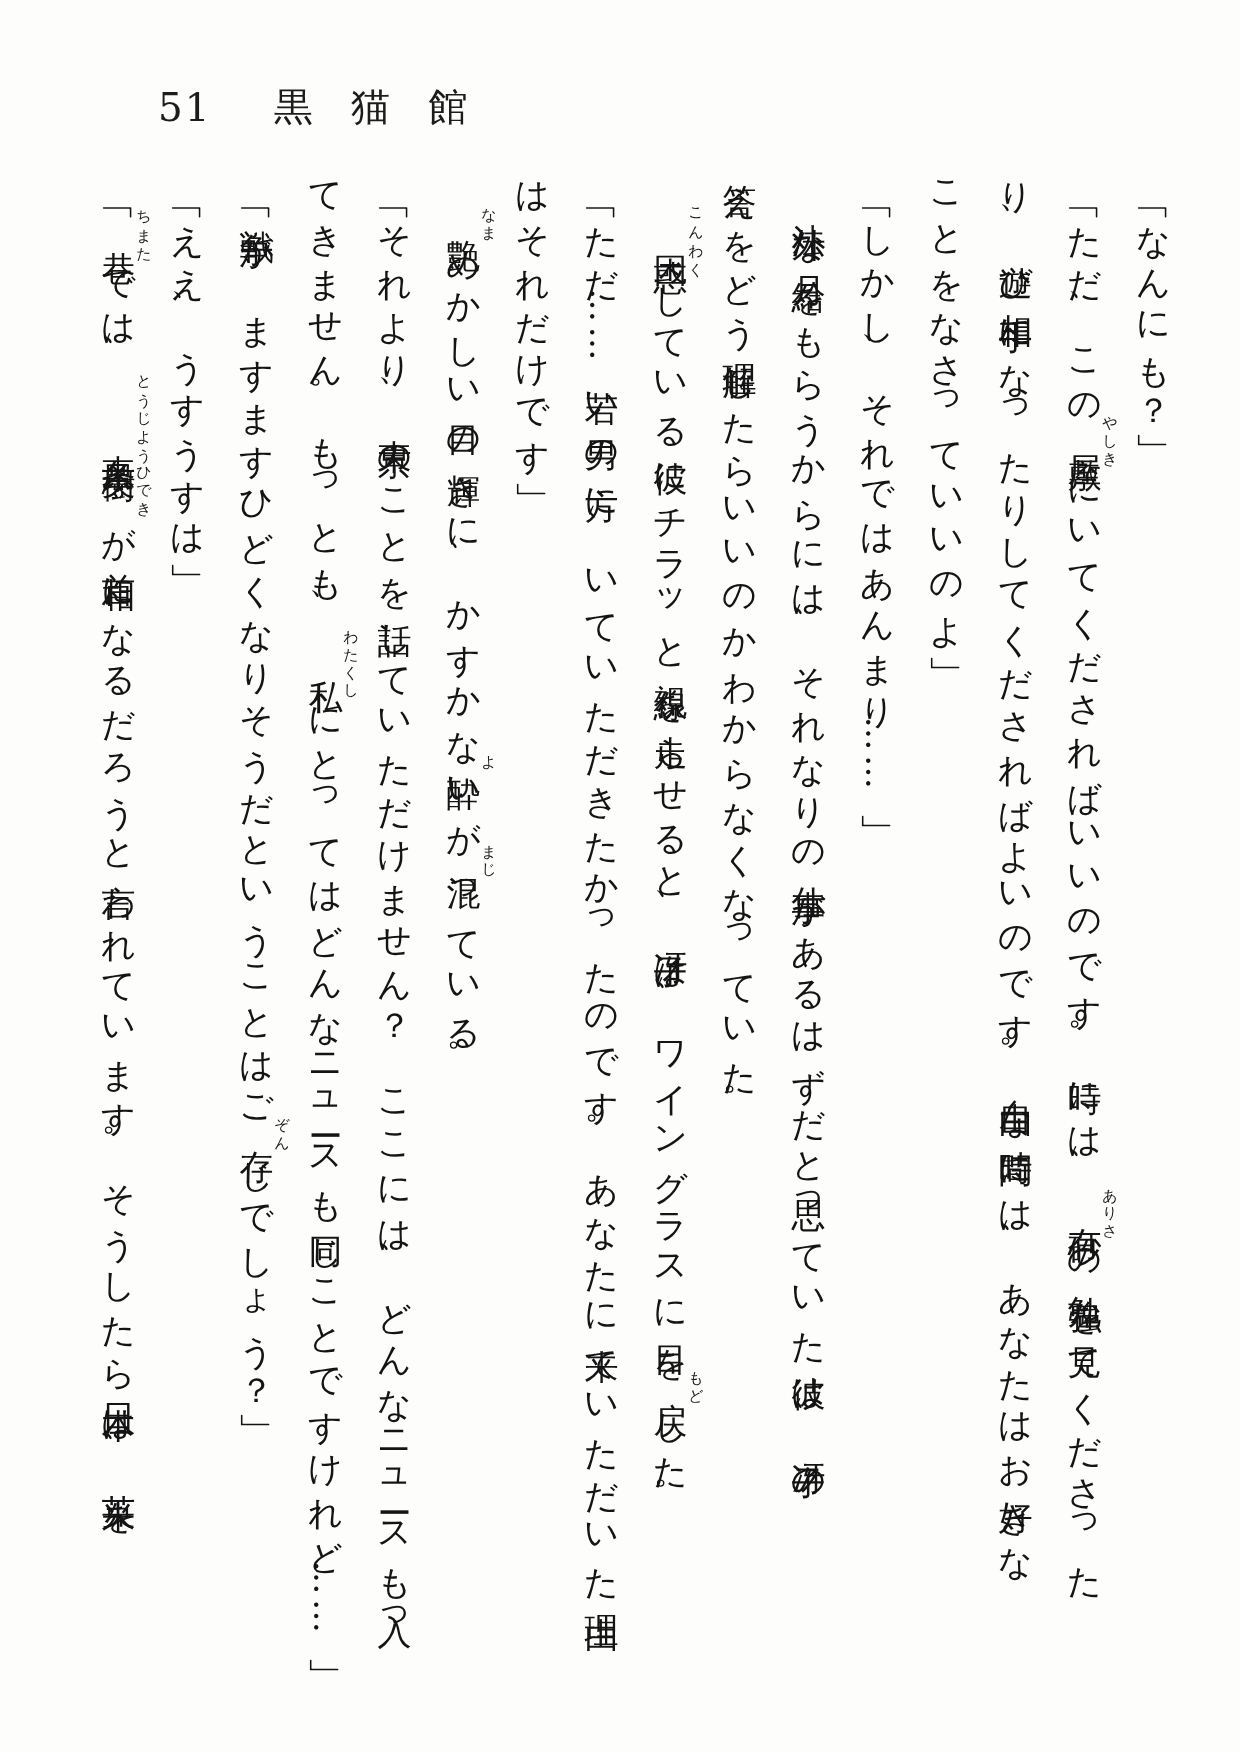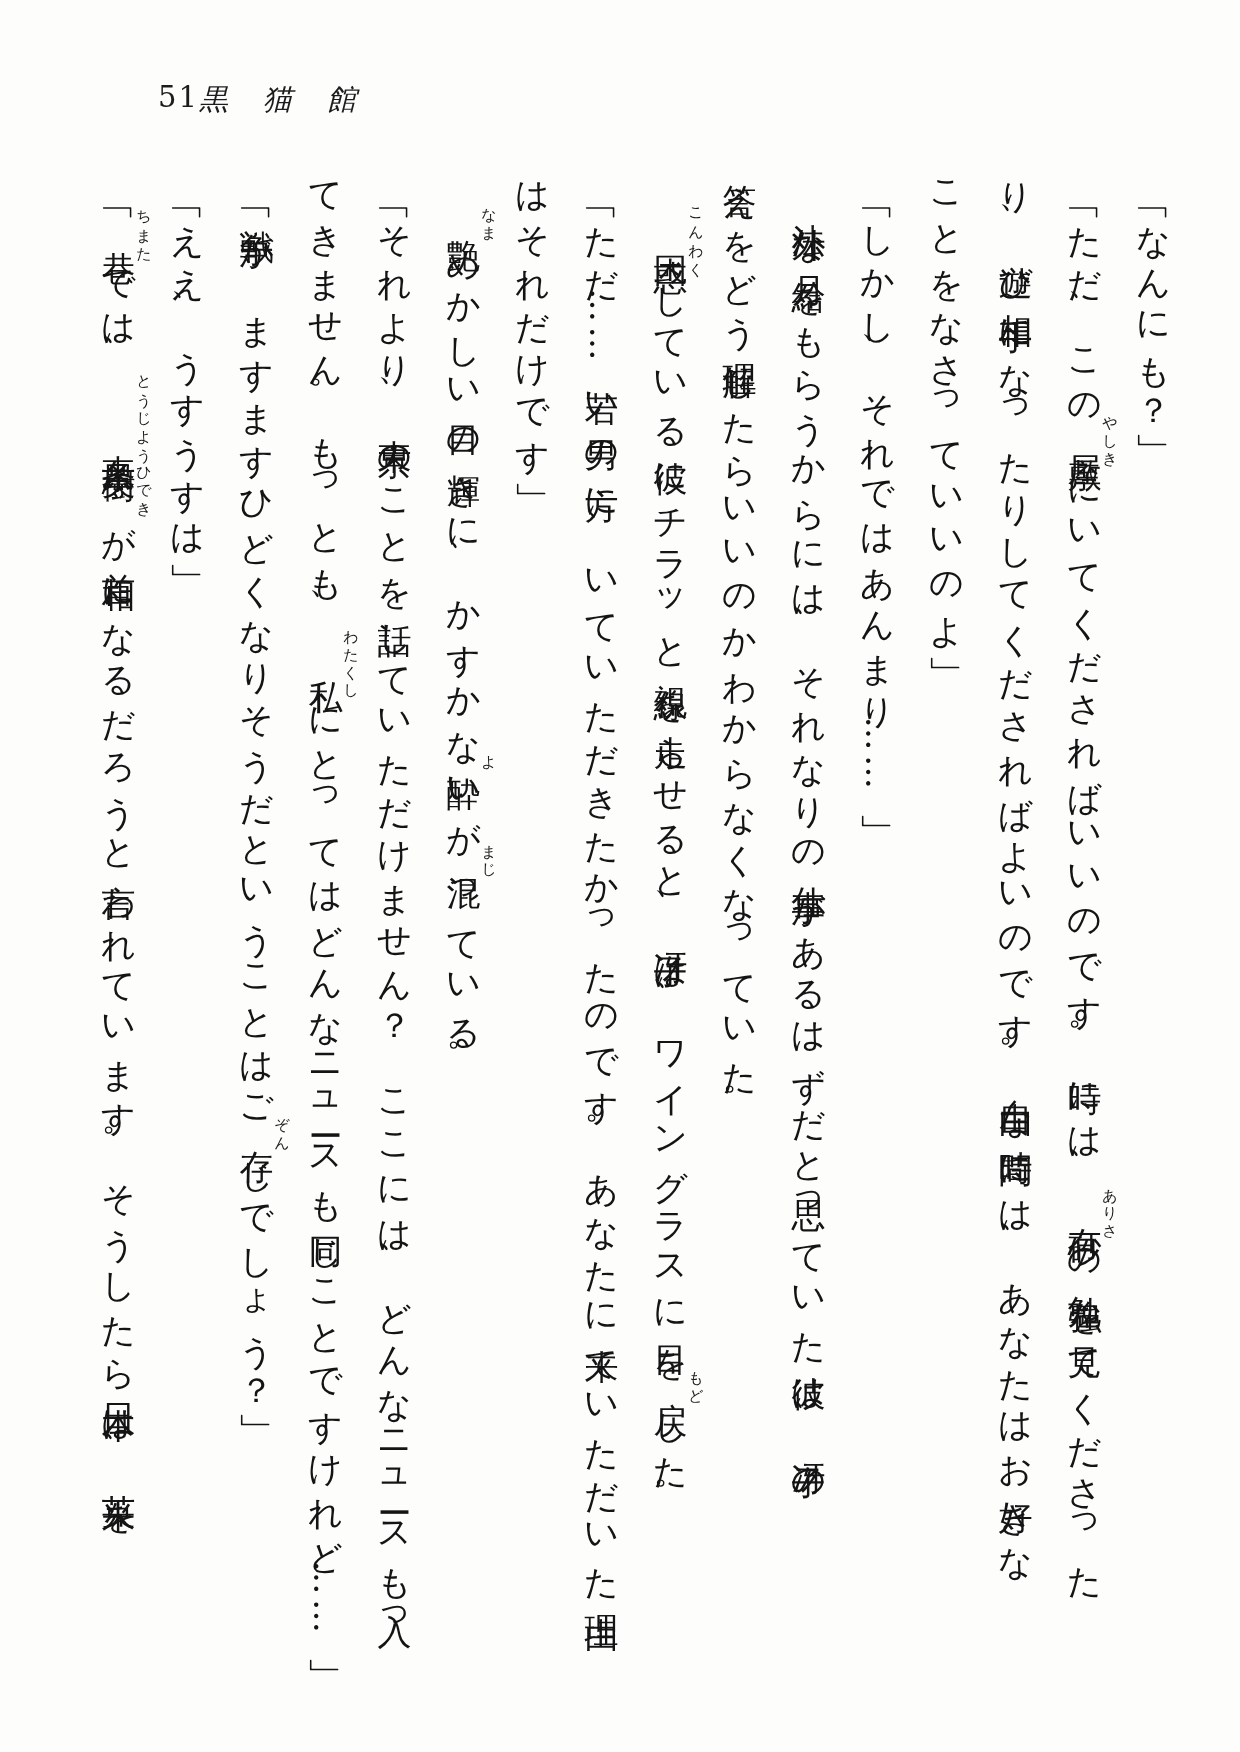--- a/index.html
+++ b/index.html
@@ -15,31 +15,31 @@
     color: #161616;
     font-family: "DejaVu Serif", "Liberation Serif", serif;
     overflow: hidden;
   }
   
   .running-head {
     position: absolute;
     top: 80px;
     left: 158px;
     display: flex;
-    align-items: flex-start;
-    font-size: 29px;
+    align-items: center;
+    font-size: 39px;
     color: #1c1c1c;
   }
   .page-number {
     letter-spacing: 2px;
   }
   .running-title {
+    margin-left: 62px;
     word-spacing: 22px;
     letter-spacing: 2px;
-    font-style: italic;
   }
   
   .text-columns {
     position: absolute;
     top: 158px;
     right: 52px;
     height: 1548px;
     writing-mode: vertical-rl;
     text-orientation: mixed;
     font-size: 34px;

